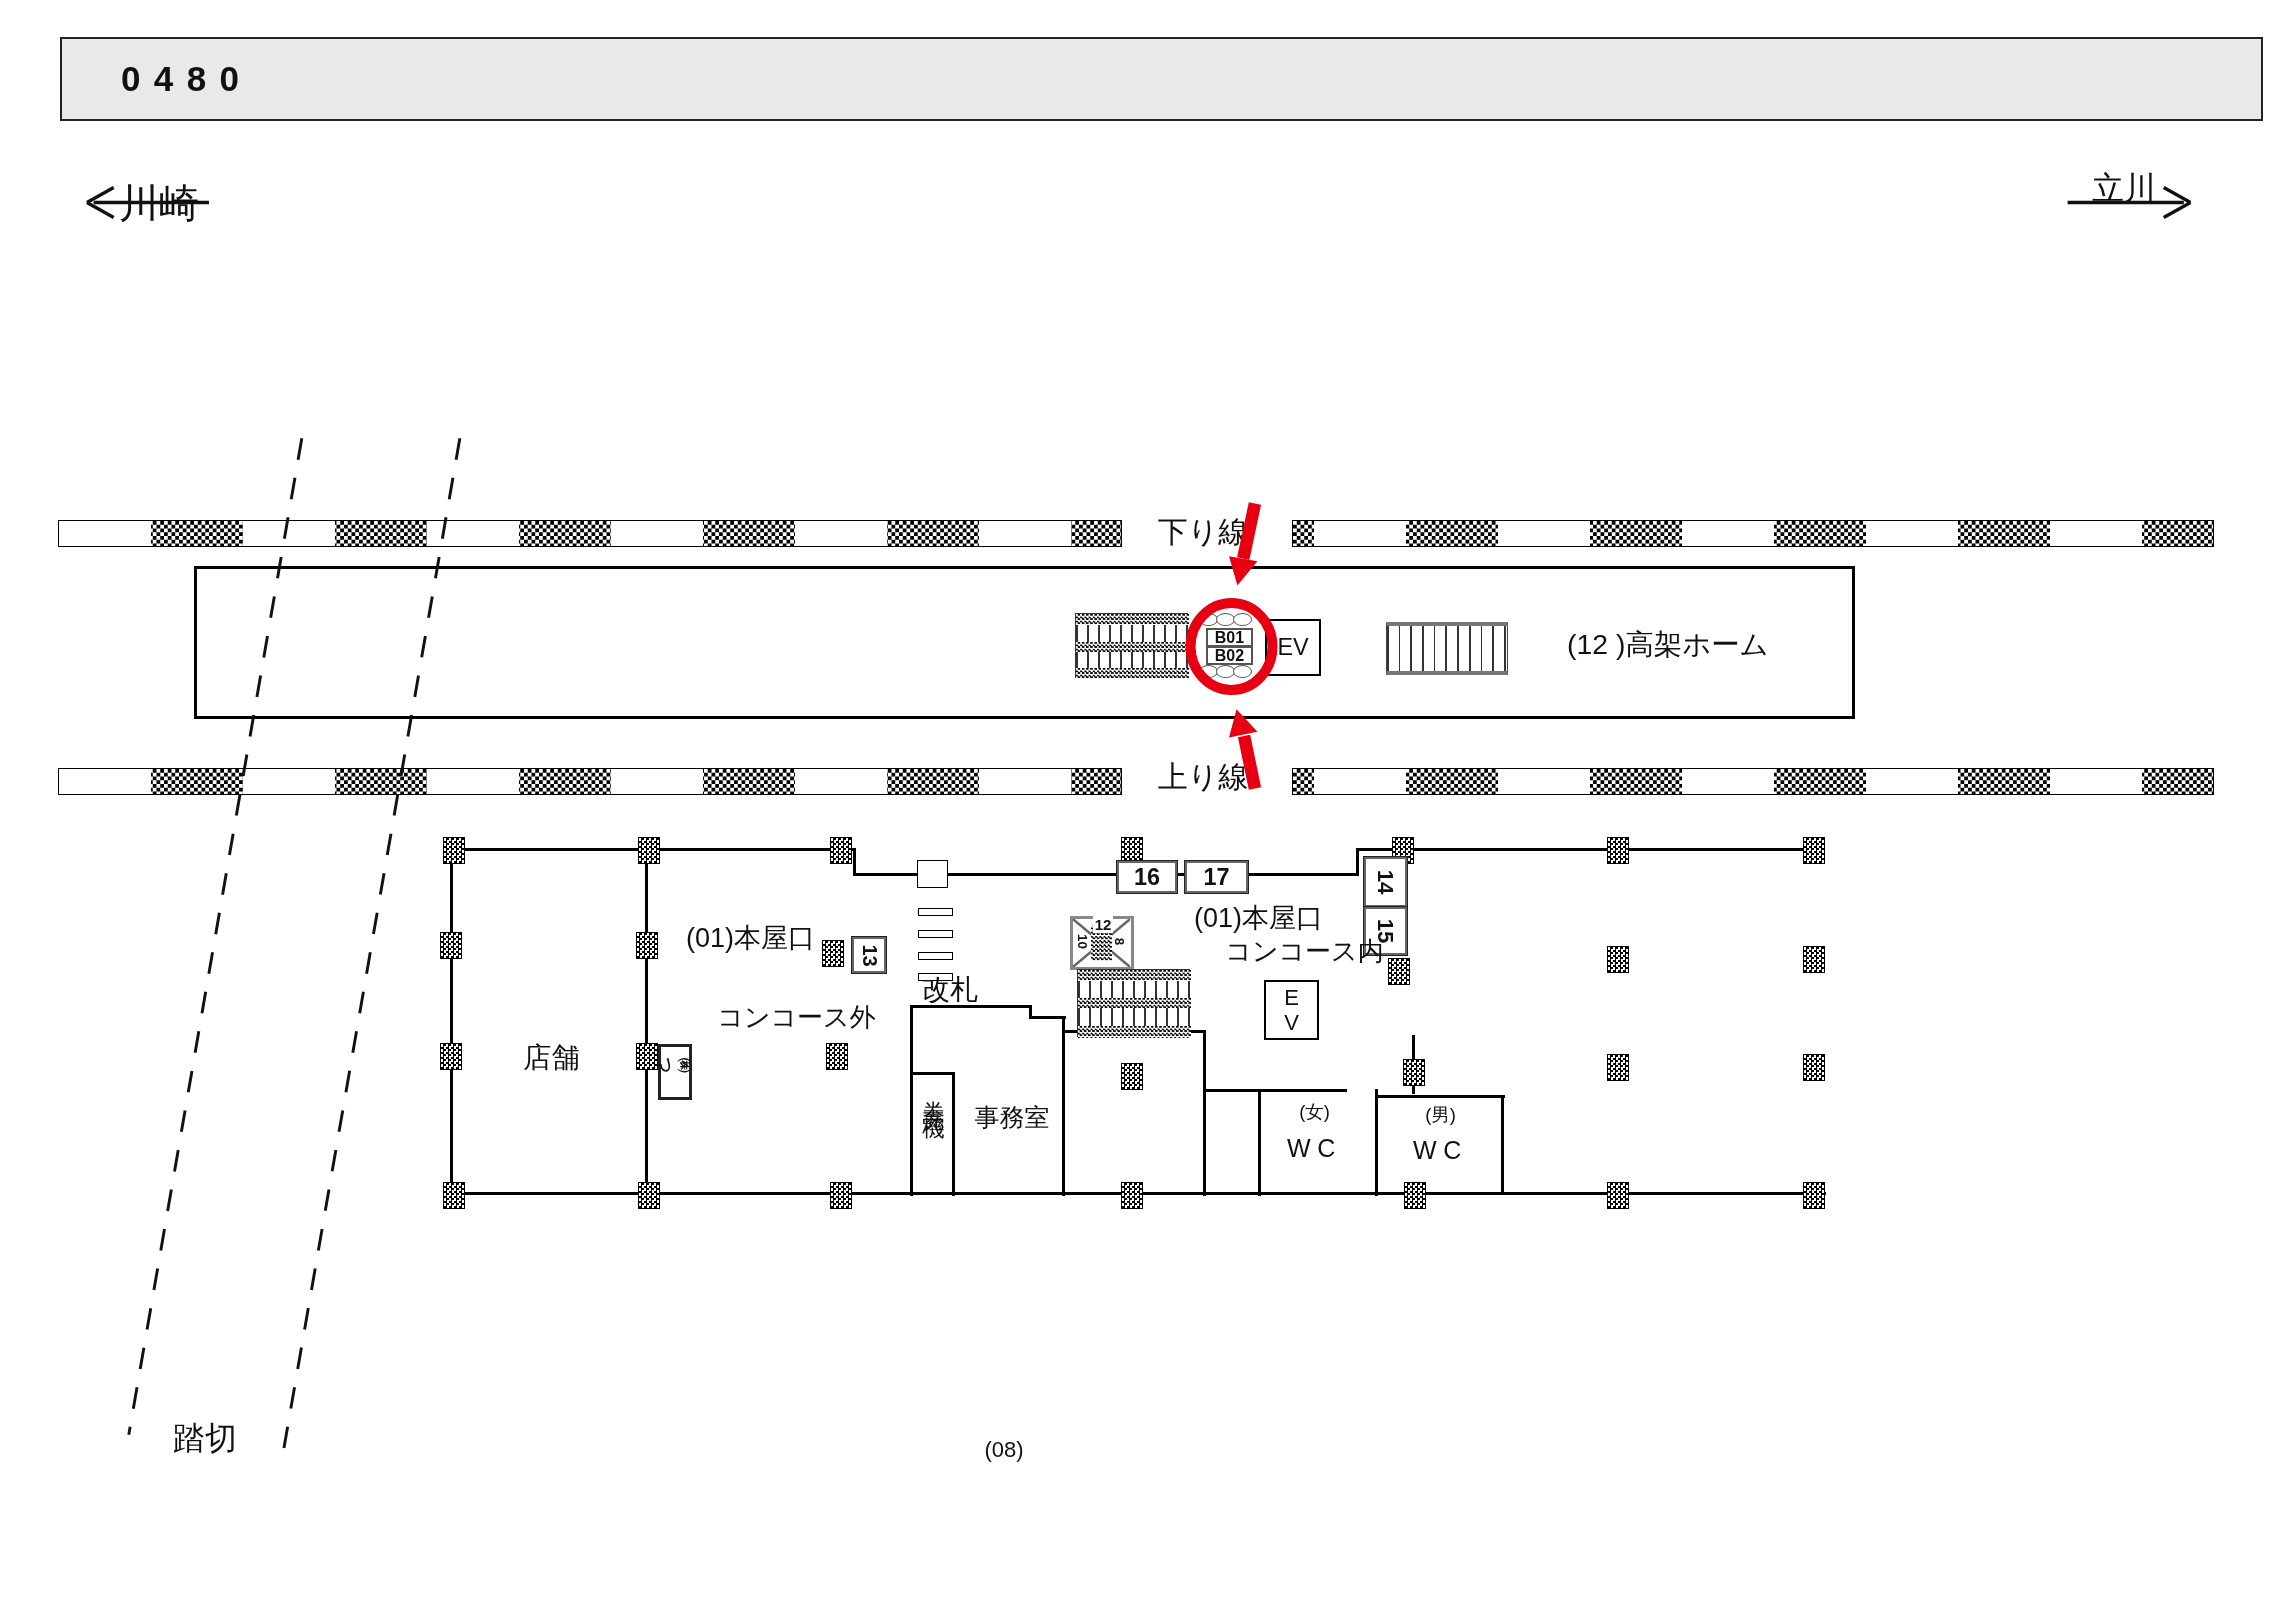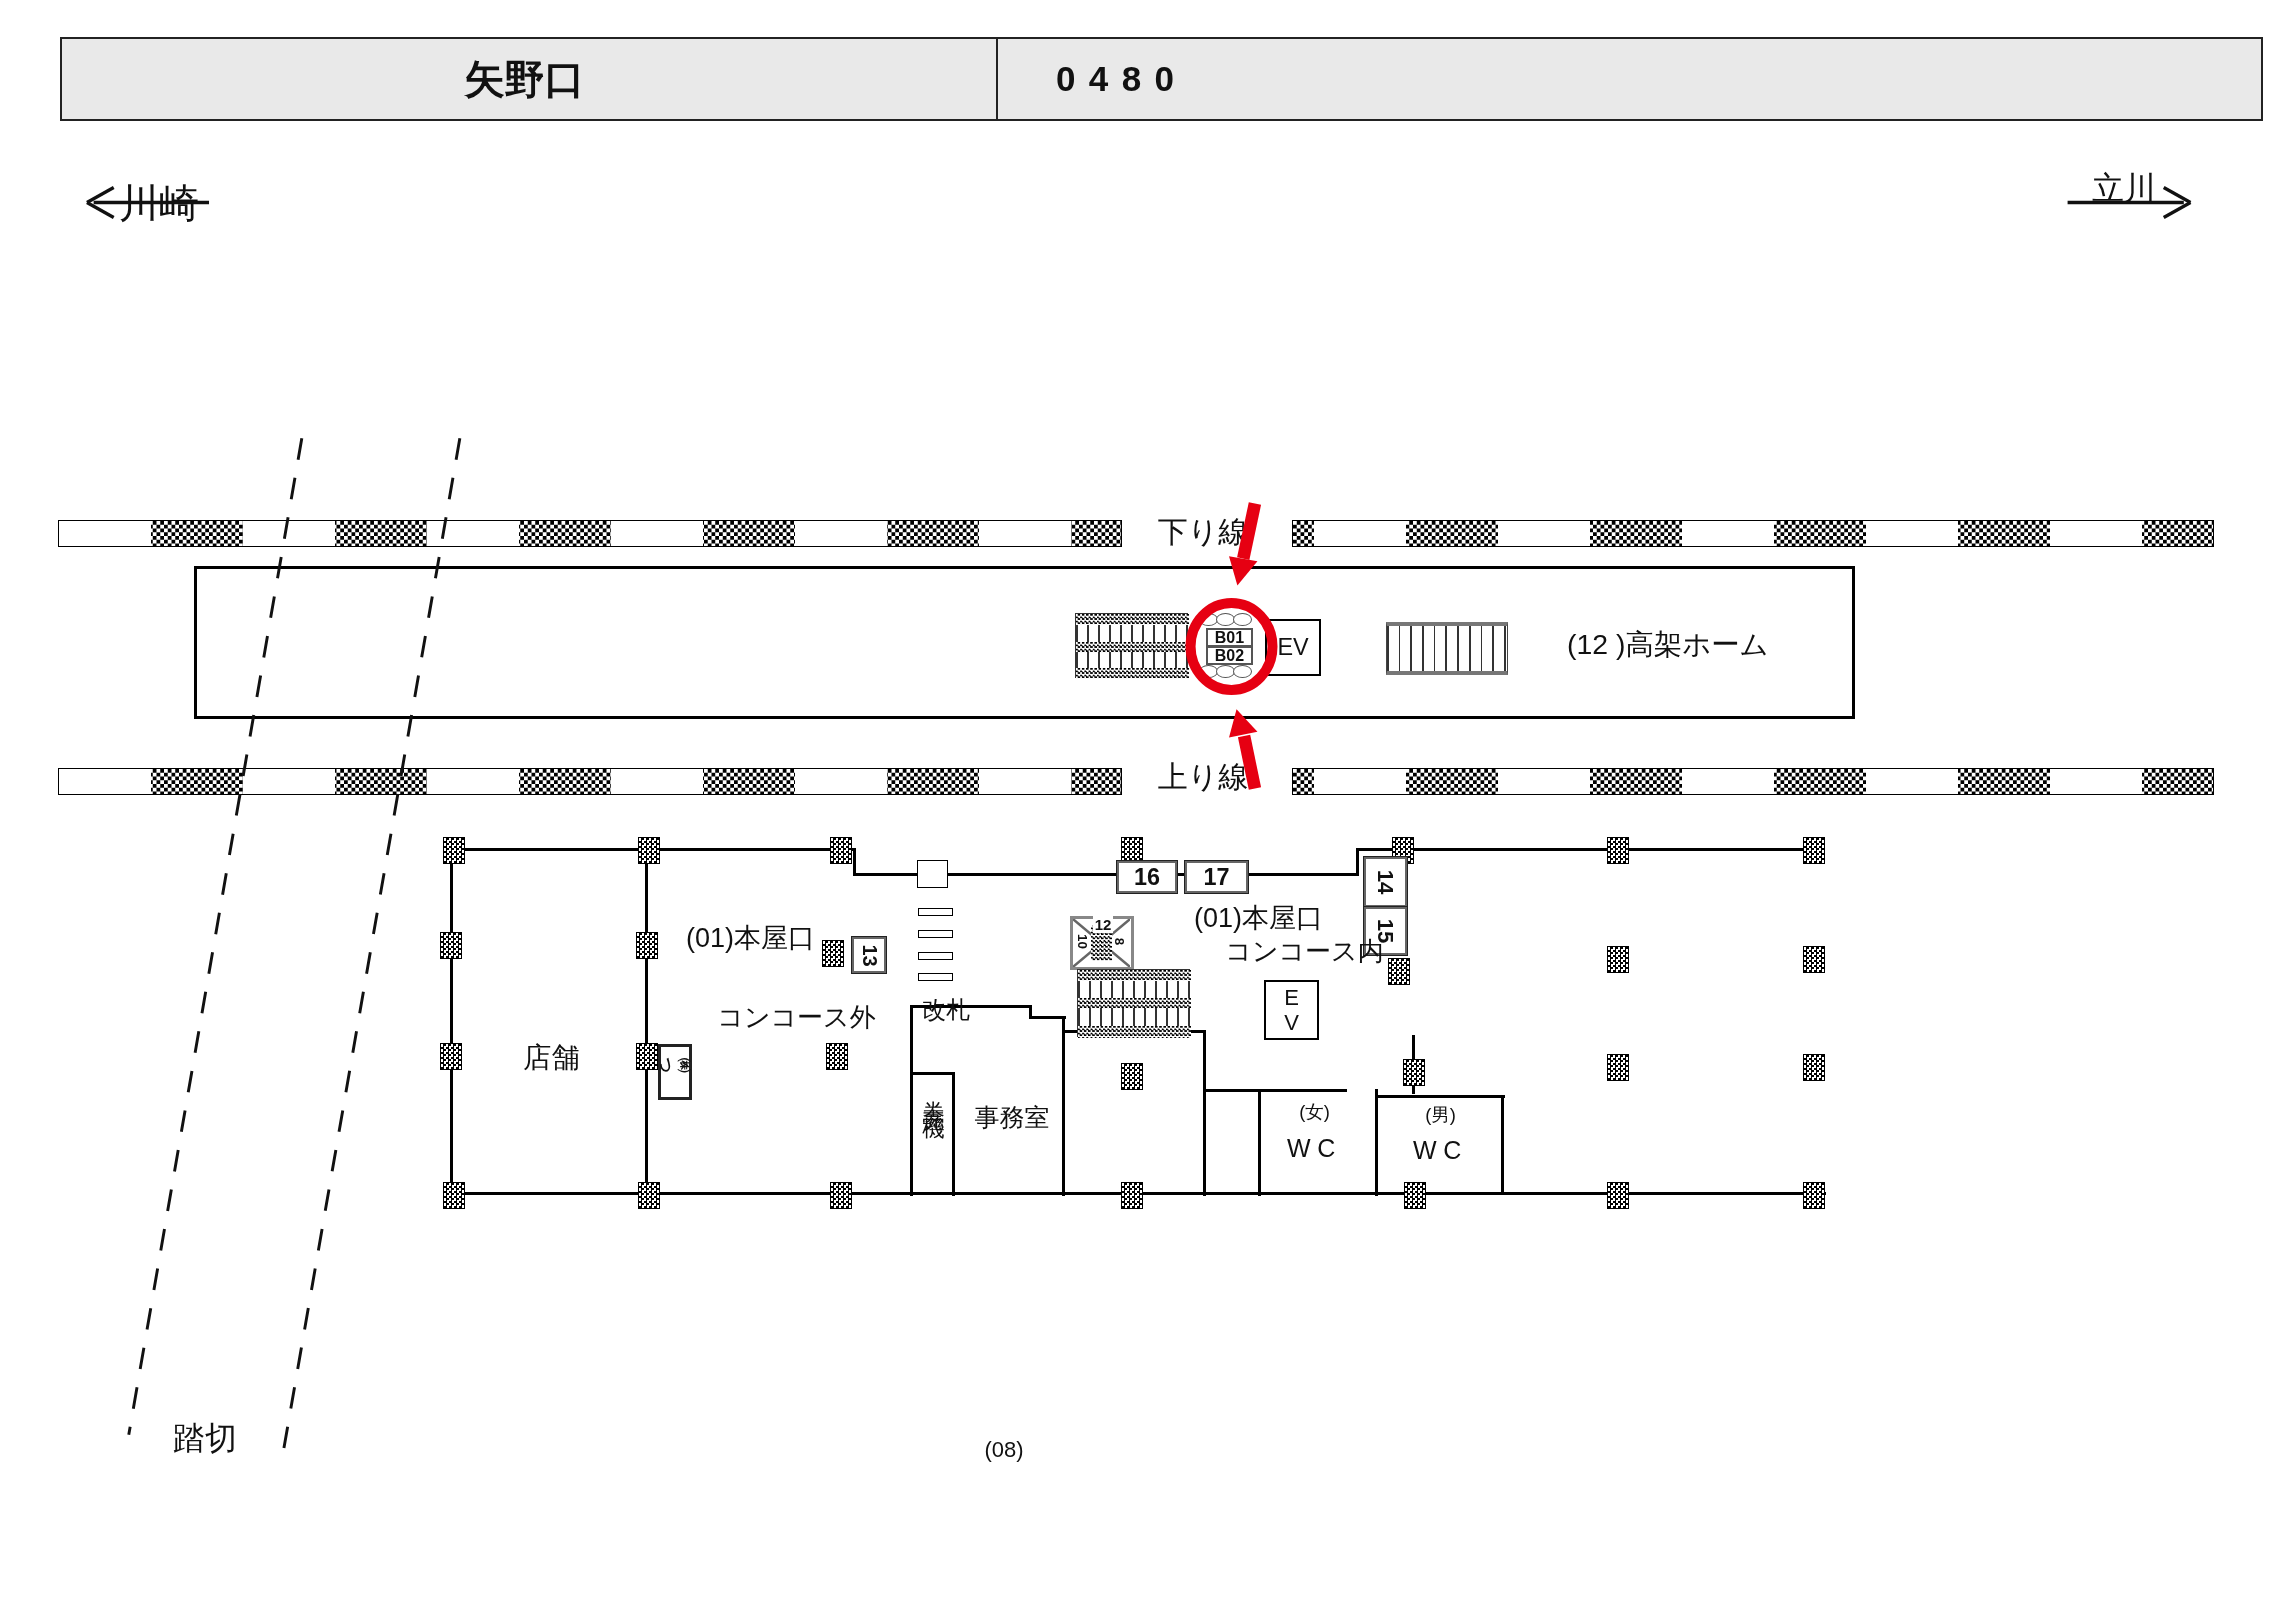--- a/index.html
+++ b/index.html
@@ -34,21 +34,20 @@
   .stairR .in{position:absolute;left:0;top:0;right:0;bottom:0;
           background-image:repeating-linear-gradient(90deg,#333 0 1.7px,rgba(0,0,0,0) 1.7px 11.7px);}
   svg{position:absolute;left:0;top:0;}
 </style>
 </head>
 <body>
 
 <div id="page">
 
   <div id="hdr">
-    <div class="cell" style="width:925px;font-size:40px;">矢野口</div>
     <div class="cell" style="width:236px;font-size:35px;letter-spacing:13.4px;padding-left:13.4px;">0480</div>
   </div>
 
   <div class="txt ctr" style="left:109px;top:176px;width:100px;font-size:40px;">川崎</div>
   <div class="txt ctr" style="left:2074px;top:167px;width:100px;font-size:32px;">立川</div>
 
   <div class="track" style="left:58px;top:520px;width:1062px;"></div>
   <div class="track phase" style="left:1292px;top:520px;width:920px;"></div>
   <div class="track" style="left:58px;top:768px;width:1062px;"></div>
   <div class="track phase" style="left:1292px;top:768px;width:920px;"></div>
@@ -182,21 +181,21 @@
   </div>
 
   <div class="box" style="left:1264px;top:980px;width:51px;height:56px;flex-direction:column;font-size:22px;line-height:25px;">
     <span>E</span>
     <span>V</span>
   </div>
 
   <div class="txt ctr" style="left:468px;top:1039px;width:167px;font-size:28.4px;">店舗</div>
   <div class="txt ctr" style="left:667px;top:920px;width:167px;font-size:27px;">(01)本屋口</div>
   <div class="txt ctr" style="left:694px;top:1000px;width:205px;font-size:26px;">コンコース外</div>
-  <div class="txt" style="left:922px;top:994px;font-size:24px;">改札</div>
+  <div class="txt" style="left:922px;top:971px;font-size:28px;">改札</div>
   <div class="txt" style="left:918px;top:1082px;font-size:22.6px;writing-mode:vertical-rl;letter-spacing:8.4px;">券売機</div>
   <div class="txt ctr" style="left:962px;top:1101px;width:100px;font-size:25px;">事務室</div>
   <div class="txt ctr" style="left:1175px;top:900px;width:167px;font-size:27px;">(01)本屋口</div>
   <div class="txt ctr" style="left:1202px;top:934px;width:205px;font-size:26px;">コンコース内</div>
   <div class="txt ctr" style="left:1281px;top:1099px;width:67px;font-size:18.4px;">(女)</div>
   <div class="txt ctr" style="left:1281px;top:1134px;width:67px;font-size:25px;letter-spacing:6.7px;">WC</div>
   <div class="txt ctr" style="left:1407px;top:1102px;width:67px;font-size:18.4px;">(男)</div>
   <div class="txt ctr" style="left:1407px;top:1136px;width:67px;font-size:25px;letter-spacing:6.7px;">WC</div>
 
   <div class="txt ctr" style="left:155px;top:1417px;width:100px;font-size:32px;">踏切</div>

